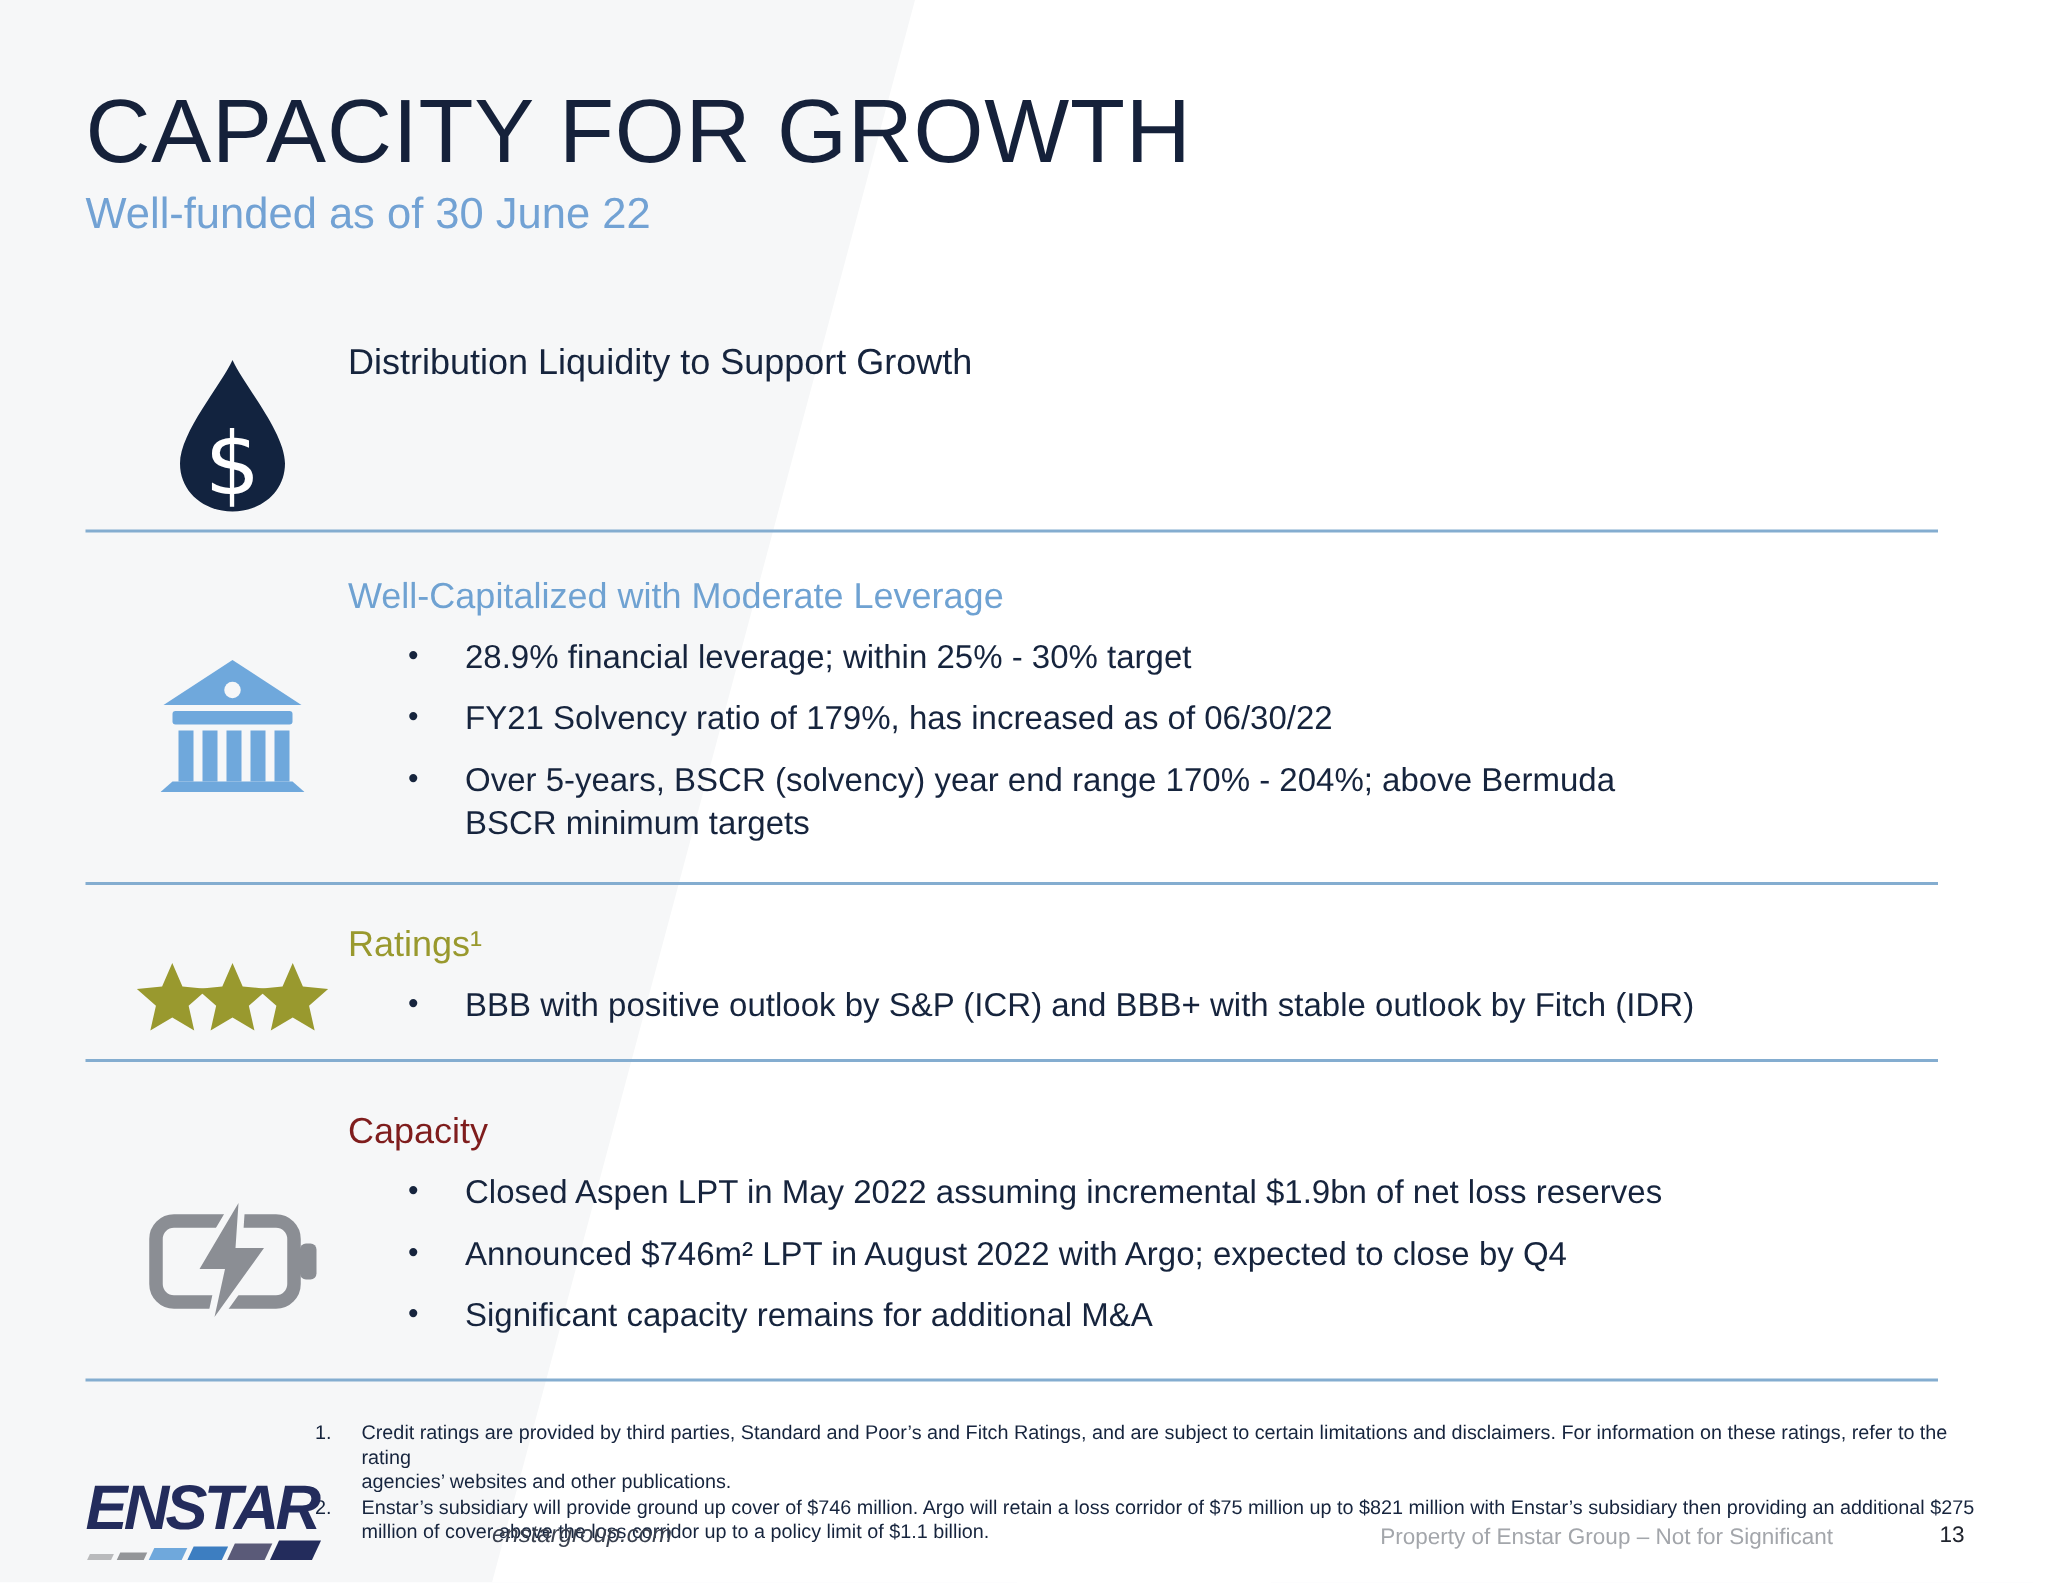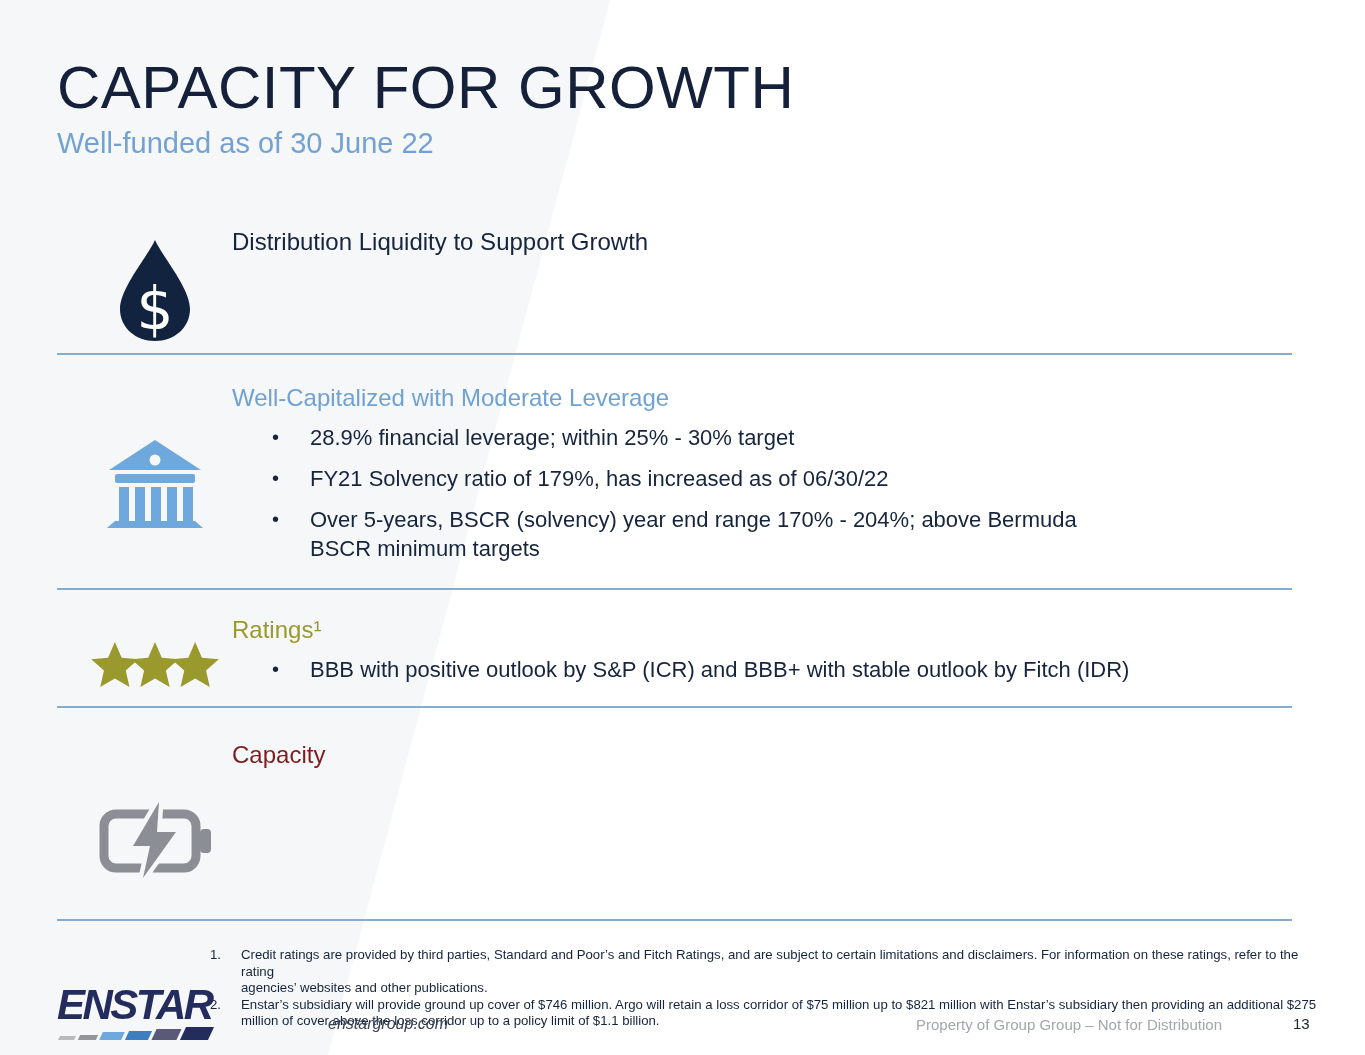--- a/index.html
+++ b/index.html
@@ -156,20 +156,25 @@
     <div class="row-icon" style="padding-top:62px;">
       <svg width="115" height="78" viewBox="0 0 115 78" aria-hidden="true">
         <rect x="6" y="13" width="92" height="54" rx="12" fill="none" stroke="#8b8e94" stroke-width="9"></rect>
         <rect x="102" y="28" width="11" height="24" rx="4" fill="#8b8e94"></rect>
         <polygon points="61,1 35,45 52,45 45,77 78,31 59,31" fill="none" stroke="#f6f7f8" stroke-width="9" stroke-linejoin="round"></polygon>
         <polygon points="61,1 35,45 52,45 45,77 78,31 59,31" fill="#8b8e94"></polygon>
       </svg>
     </div>
     <div class="row-content">
       <h2 class="section-heading heading-gray">Capacity</h2>
+      <ul class="bullets">
+        <li>Closed Aspen LPT in May 2022 assuming incremental $1.9bn of net loss reserves</li>
+        <li>Announced $746m² LPT in August 2022 with Argo; expected to close by Q4</li>
+        <li>Significant capacity remains for additional M&amp;A</li>
+      </ul>
     </div>
   </div>
   <div class="divider" style="top:919px;"></div>
 
   <div class="footnotes">
     <div class="footnote">
       <span class="fn-num">1.</span>
       <span class="fn-text">Credit ratings are provided by third parties, Standard and Poor’s and Fitch Ratings, and are subject to certain limitations and disclaimers. For information on these ratings, refer to the rating
 agencies’ websites and other publications.</span>
     </div>
@@ -185,15 +190,15 @@
     <div class="logo-dashes">
       <span class="d1"></span>
         <span class="d2"></span>
         <span class="d3"></span>
         <span class="d4"></span>
         <span class="d5"></span>
         <span class="d6"></span>
     </div>
   </div>
   <a class="website" href="#">enstargroup.com</a>
-  <div class="property">Property of Group Group – Not for Distribution</div>
+  <div class="property">Property of Enstar Group – Not for Significant</div>
   <div class="page-number">13</div>
 </div>
 
 </body></html>

